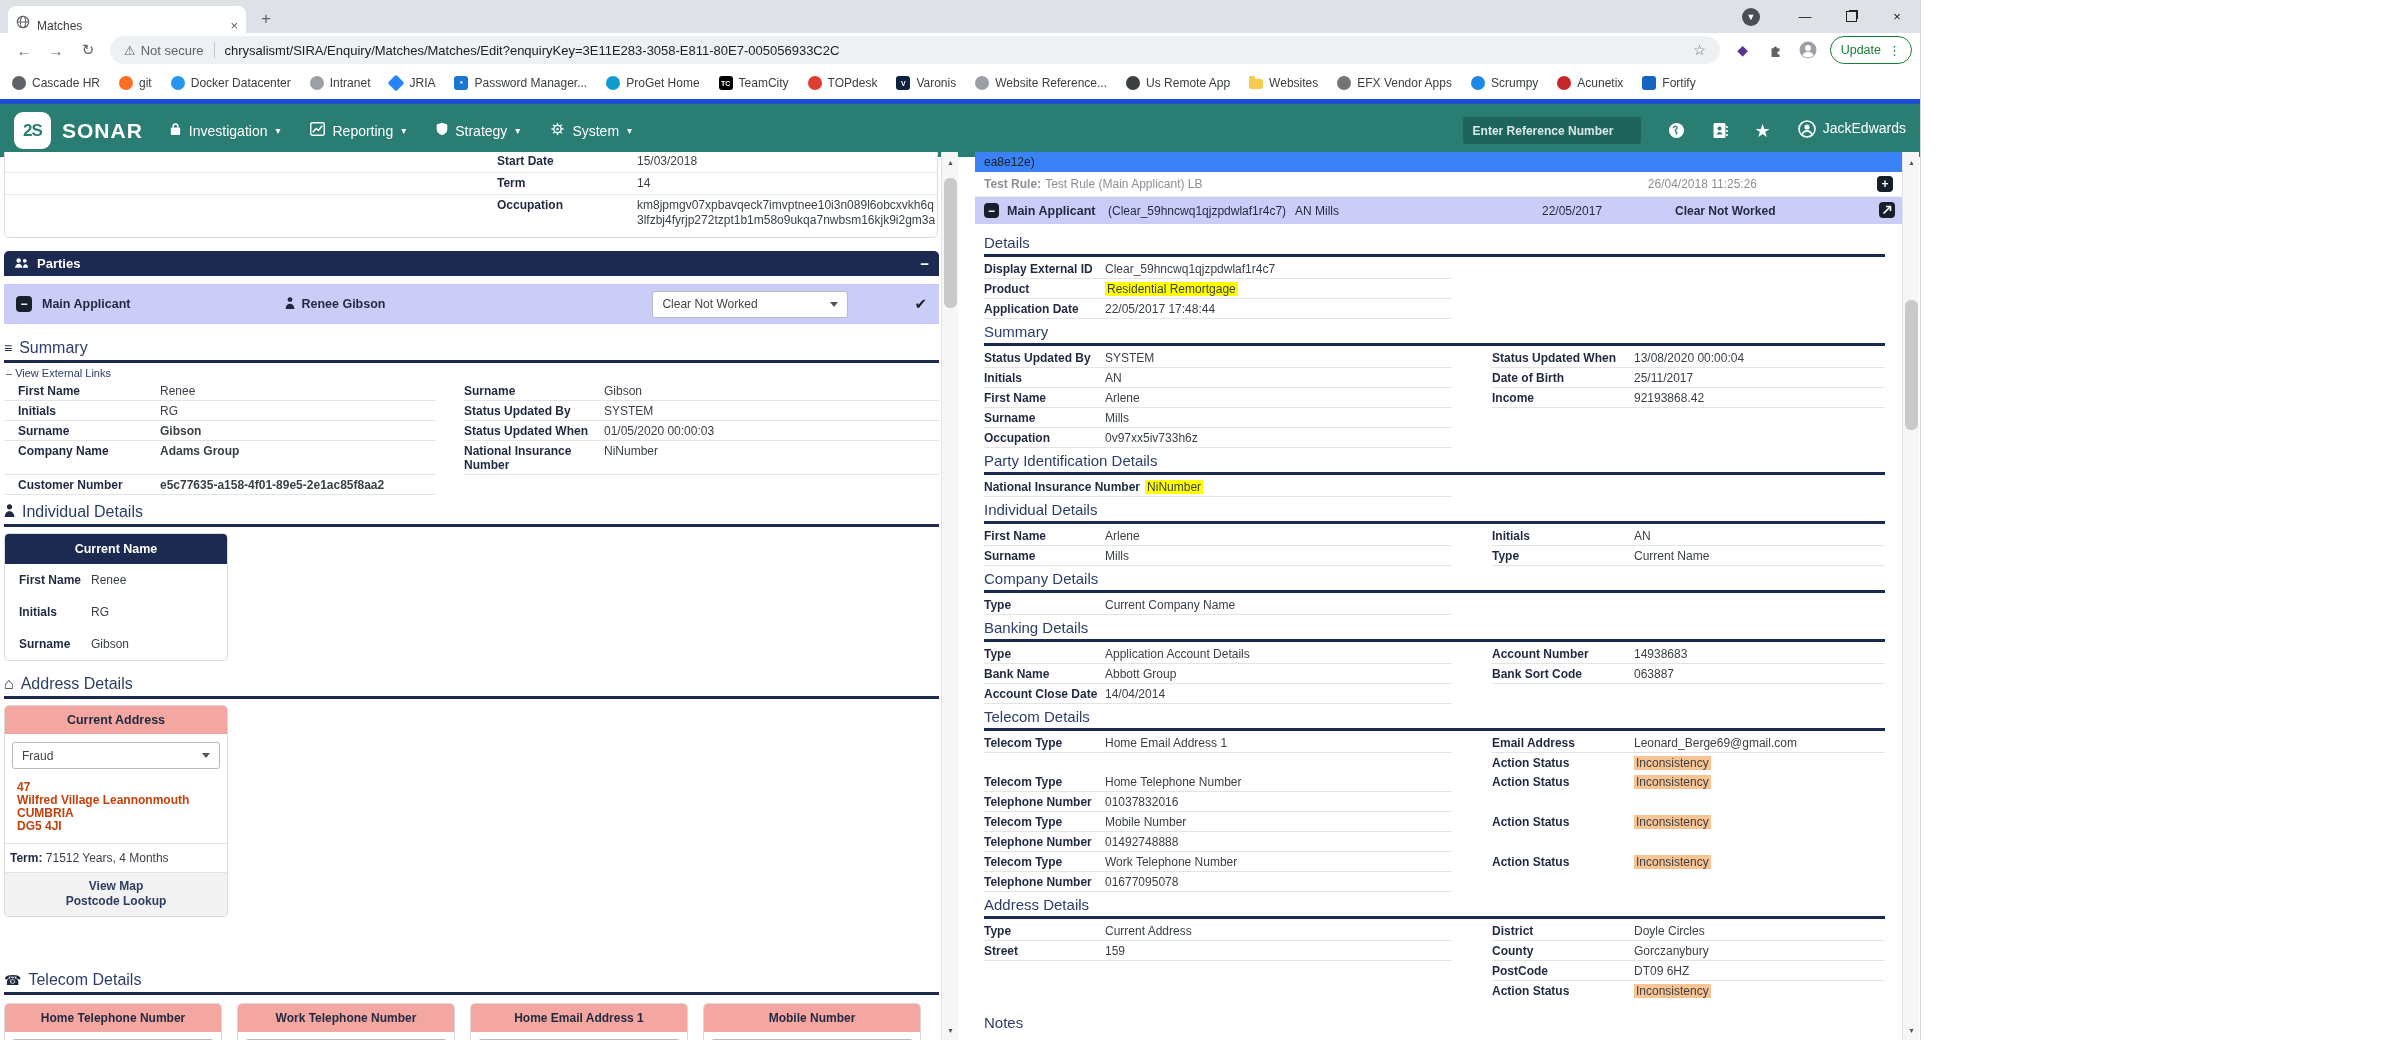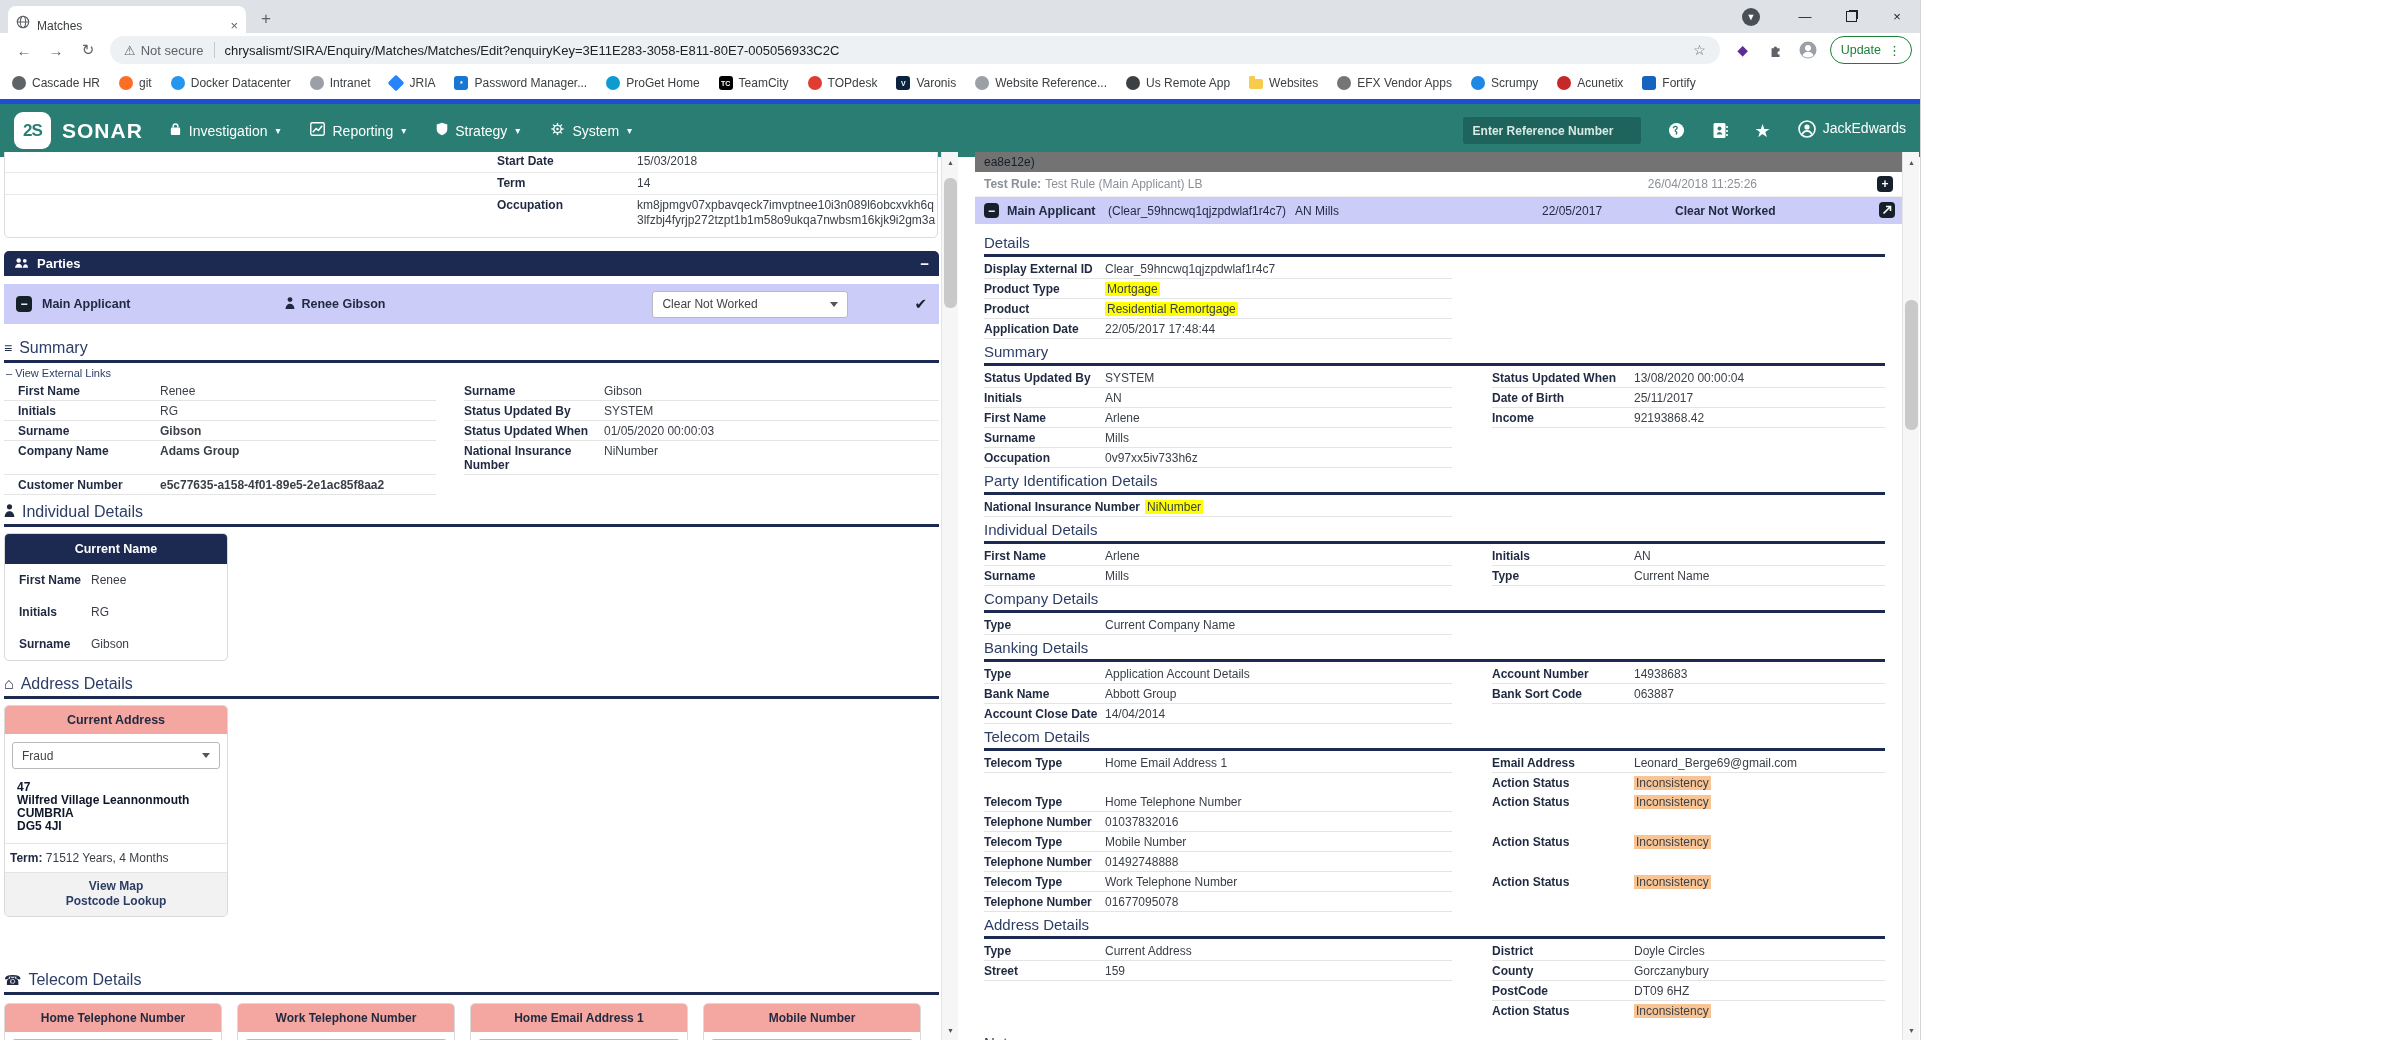--- a/index.html
+++ b/index.html
@@ -104,34 +104,34 @@
   .nc-hdr{background:#1c2951;color:#fff;font-size:12.5px;font-weight:bold;text-align:center;padding:8px 0;}
   .nc-row{display:flex;padding:9px 0 9px 14px;}
   .nc-l{width:72px;font-size:12px;font-weight:bold;color:#1f2940;}
   .nc-v{font-size:12px;color:#3a3f47;}
 
   .addrcard{width:222px;border:1px solid #d9d9d9;border-radius:5px;margin-top:6px;overflow:hidden;background:#fff;}
   .ac-hdr{background:#f4a6a0;color:#1f2940;font-size:12.5px;font-weight:bold;text-align:center;padding:7px 0;}
   .ac-body{padding:8px 7px 0 7px;}
   .addrcard .selbox{width:100%;}
   .addr-lines{margin:12px 0 0 5px;}
-  .addr-lines div{font-size:12px;font-weight:bold;color:#0f172a;line-height:13px;}
+  .addr-lines div{font-size:12px;font-weight:bold;color:#c2410c;line-height:13px;}
   .term{border-top:1px solid #e4e4e4;margin-top:10px;padding:7px 0 7px 5px;font-size:12px;color:#3a3f47;}
   .term b{color:#1f2940;}
   .ac-foot{background:#f2f2f2;border-top:1px solid #e4e4e4;text-align:center;padding:6px 0 7px 0;}
   .ac-foot div{font-size:12px;font-weight:bold;color:#2c3e66;line-height:15px;cursor:pointer;}
 
   .telecards{display:flex;gap:15px;margin-top:8px;}
   .telecard{width:218px;border:1px solid #d9d9d9;border-radius:5px;overflow:hidden;background:#fff;box-sizing:border-box;flex:0 0 auto;}
   .telecard .th{background:#f4a6a0;color:#1f2940;font-size:12px;font-weight:bold;text-align:center;padding:7px 4px;}
   .telecard .tb{padding:7px 7px 0 7px;}
   .telecard .selbox{width:100%;height:27px;}
 
   
-  .greenbar{height:20px;background:#737373;display:flex;align-items:center;padding:0 9px;font-size:12px;color:#15202b;}
+  .greenbar{height:20px;background:#3b82f6;display:flex;align-items:center;padding:0 9px;font-size:12px;color:#15202b;}
   .testrule{height:24px;display:flex;align-items:center;padding:0 9px;border-bottom:1px solid #eee;}
   .tr-l{font-size:12px;font-weight:bold;color:#8b9097;margin-right:4px;}
   .tr-v{font-size:12px;color:#8b9097;flex:0 0 auto;}
   .tr-ts{font-size:12px;color:#8b9097;margin-left:auto;margin-right:120px;}
   .matchrow{position:relative;height:27px;background:#cbccf8;display:flex;align-items:center;}
   .matchrow .sqminus{position:absolute;left:9px;top:6px;width:15px;height:15px;}
   .mr-role{position:absolute;left:32px;top:7px;font-size:12.5px;font-weight:bold;color:#1f2940;}
   .mr-id{position:absolute;left:133px;top:7px;font-size:12px;color:#1f2940;}
   .mr-name{position:absolute;left:320px;top:7px;font-size:12px;color:#1f2940;}
   .mr-date{position:absolute;left:567px;top:7px;font-size:12px;color:#1f2940;}
@@ -578,27 +578,20 @@
               <div class="kv rkv">
                 <div class="kv-row">
                   <div class="kv-cell c1">
                     <span class="kv-l">Display External ID</span>
                     <span class="kv-v">Clear_59hncwq1qjzpdwlaf1r4c7</span>
                   </div>
                   <div class="kv-cell c2 empty"></div>
                 </div>
                 <div class="kv-row">
                   <div class="kv-cell c1">
-                    <span class="kv-l">Product Type</span>
-                    <span class="kv-v hl-yellow">Mortgage</span>
-                  </div>
-                  <div class="kv-cell c2 empty"></div>
-                </div>
-                <div class="kv-row">
-                  <div class="kv-cell c1">
                     <span class="kv-l">Product</span>
                     <span class="kv-v hl-yellow">Residential Remortgage</span>
                   </div>
                   <div class="kv-cell c2 empty"></div>
                 </div>
                 <div class="kv-row">
                   <div class="kv-cell c1">
                     <span class="kv-l">Application Date</span>
                     <span class="kv-v">22/05/2017 17:48:44</span>
                   </div>

